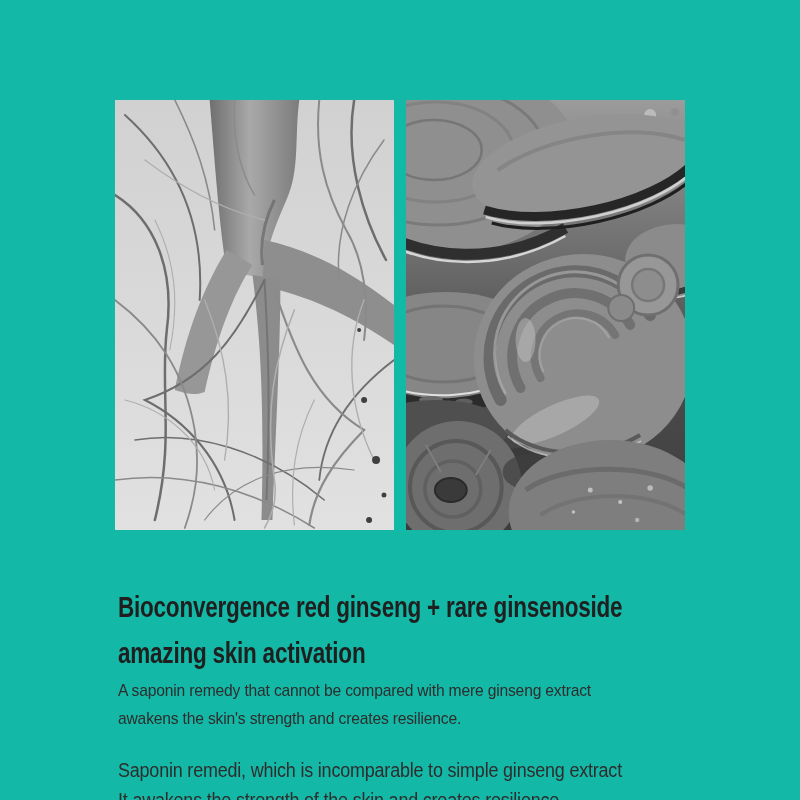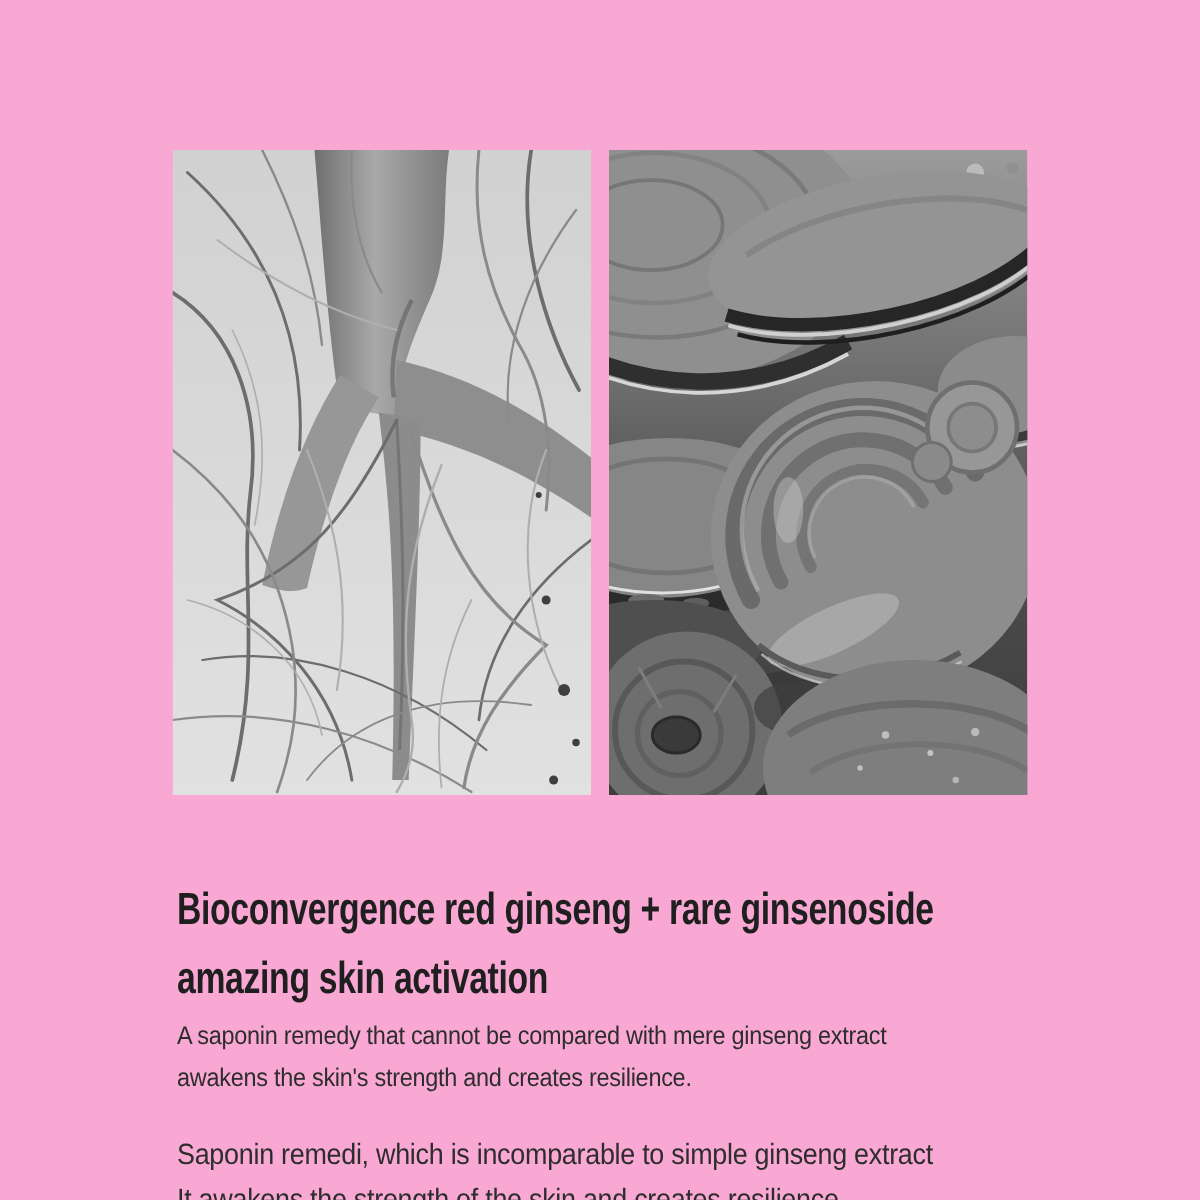--- a/index.html
+++ b/index.html
@@ -1,18 +1,18 @@
 <!DOCTYPE html>
 <html><head>
 <meta charset="utf-8">
 <style>
   html,body { margin:0; padding:0; background:#ffffff; }
   .page {
     position:relative; width:800px; height:800px;
-    background:#f9a8d4; overflow:hidden;
+    background:#14b8a6; overflow:hidden;
     font-family:"Liberation Sans", sans-serif;
   }
   .images-row {
     position:absolute; left:115px; top:100px;
     width:570px; height:430px;
     display:flex; gap:12px;
   }
   .photo {
     margin:0; flex:1; height:430px; overflow:hidden;
     filter:grayscale(1);

